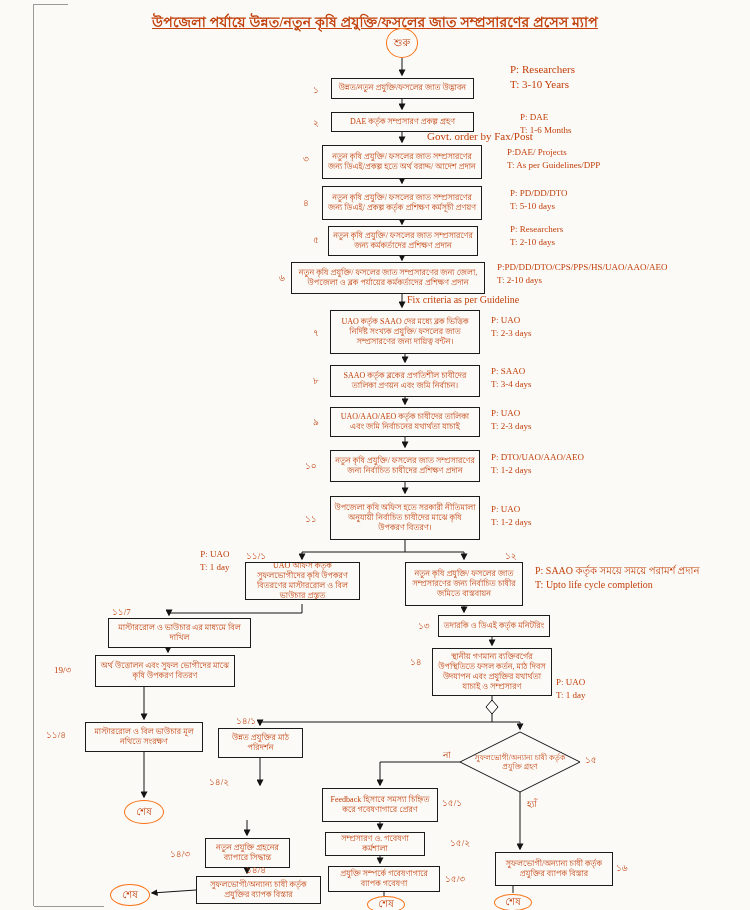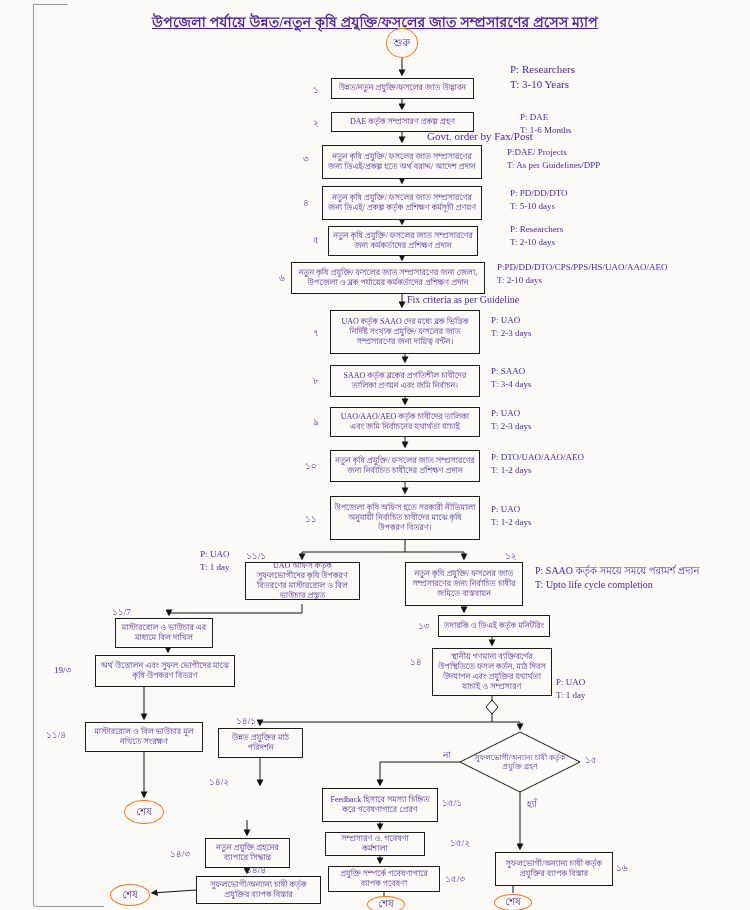--- a/index.html
+++ b/index.html
@@ -1,19 +1,19 @@
 <!DOCTYPE html>
 <html><head>
 <meta charset="utf-8">
 <style>
   * { margin:0; padding:0; box-sizing:border-box; }
   html,body { background:#9a9a9a; }
   .stage {
     position:relative; width:750px; height:910px; margin:0 auto;
-    background:#fbfaf7; overflow:hidden; color:#4c1d95;
+    background:#fbfaf7; overflow:hidden; color:#c2410c;
     font-family:"Liberation Serif","DejaVu Serif",serif;
   }
   .title {
     position:absolute; top:11px; left:0; width:100%;
     text-align:center; font-weight:bold; font-size:14px;
     text-decoration:underline; letter-spacing:.2px;
   }
   svg.wires { position:absolute; left:0; top:0; }
   .node {
     position:absolute; border:1px solid #1b1b1b; background:#fbfaf7;
@@ -188,21 +188,21 @@
     <div>T: 1-2 days</div>
   </div>
 
   <div class="node" style="left:245px;top:562px;width:115px;height:38px">UAO অফিস কর্তৃক সুফলভোগীদের কৃষি উপকরণ বিতরণের মাস্টাররোল ও বিল ভাউচার প্রস্তুত</div>
   <div class="num" style="left:246px;top:549px">১১/১</div>
   <div class="anno" style="left:200px;top:548px;text-align:right">
     <div>P: UAO</div>
     <div>T: 1 day</div>
   </div>
 
-  <div class="node" style="left:115px;top:618px;width:98px;height:30px">মাস্টাররোল ও ভাউচার এর মাধ্যমে বিল দাখিল</div>
+  <div class="node" style="left:108px;top:618px;width:143px;height:30px">মাস্টাররোল ও ভাউচার এর মাধ্যমে বিল দাখিল</div>
   <div class="num" style="left:112px;top:605px">১১/7</div>
 
   <div class="node" style="left:95px;top:655px;width:140px;height:32px">অর্থ উত্তোলন এবং সুফল ভোগীদের মাঝে কৃষি উপকরণ বিতরণ</div>
   <div class="num" style="left:54px;top:663px">19/৩</div>
 
   <div class="node" style="left:85px;top:722px;width:118px;height:30px">মাস্টাররোল ও বিল ভাউচার মূল নথিতে সংরক্ষণ</div>
   <div class="num" style="left:46px;top:728px">১১/৪</div>
 
   <div class="node" style="left:405px;top:562px;width:118px;height:44px">নতুন কৃষি প্রযুক্তি/ ফসলের জাত সম্প্রসারণের জন্য নির্বাচিত চাষীর জমিতে বাস্তবায়ন</div>
   <div class="num" style="left:505px;top:549px">১২</div>

